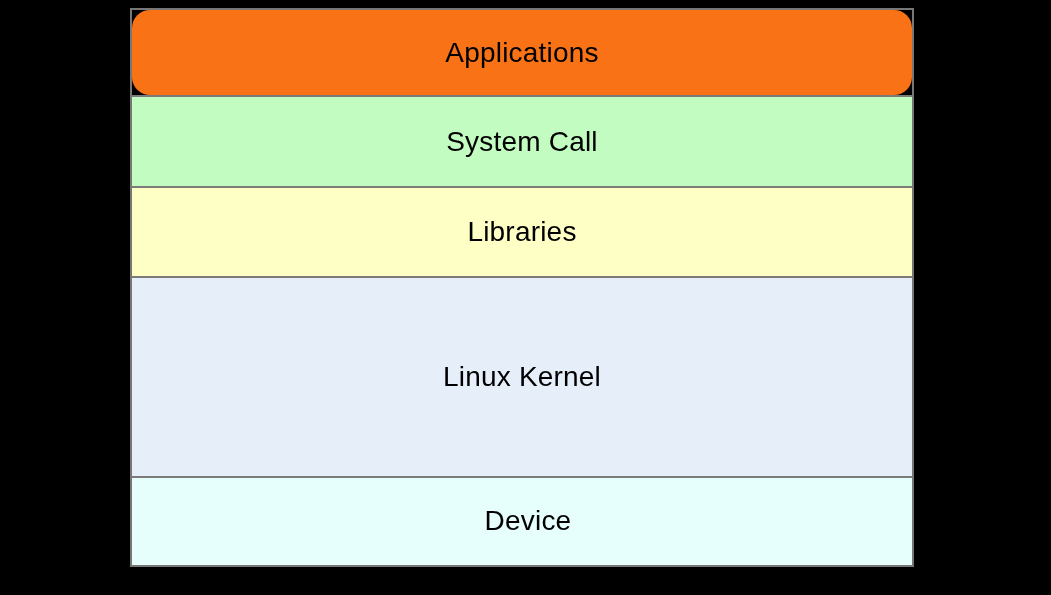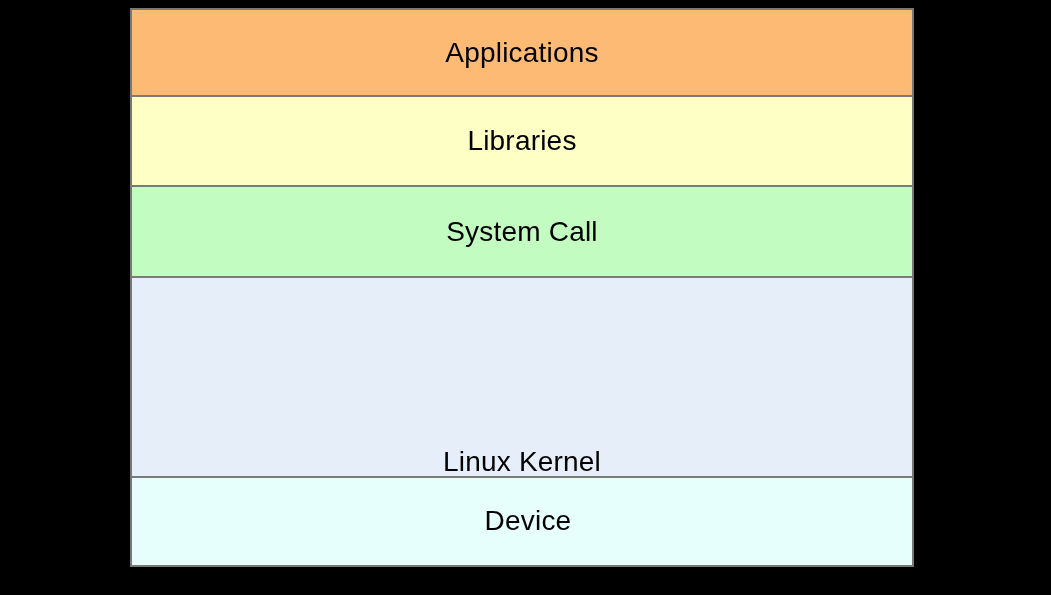--- a/index.html
+++ b/index.html
@@ -38,43 +38,43 @@
     color: #000000;
     letter-spacing: 0.2px;
   }
   .layer + .layer {
     border-top: 2px solid #7b7b7b;
   }
   
   .layer-applications { flex: 87 0 0; }
   .layer-libraries    { flex: 90 0 0; }
   .layer-system-call  { flex: 91 0 0; }
-  .layer-linux-kernel { flex: 202 0 0; align-items: flex-end; }
+  .layer-linux-kernel { flex: 202 0 0; }
   .layer-device       { flex: 89 0 0; }
   .layer-label {
     display: inline-block;
     line-height: 1;
   }
 </style>
 </head>
 <body>
 
 <div class="stage">
   <div class="diagram">
 
-    <div class="layer layer-applications" style="background-color: #fdba74;">
+    <div class="layer layer-applications" style="background-color: #f97316; border-radius: 18px;">
       <span class="layer-label">Applications</span>
+    </div>
+
+    <div class="layer layer-system-call" style="background-color: rgb(194, 252, 192);">
+      <span class="layer-label">System Call</span>
     </div>
 
     <div class="layer layer-libraries" style="background-color: rgb(253, 255, 197);">
       <span class="layer-label">Libraries</span>
-    </div>
-
-    <div class="layer layer-system-call" style="background-color: rgb(194, 252, 192);">
-      <span class="layer-label">System Call</span>
     </div>
 
     <div class="layer layer-linux-kernel" style="background-color: rgb(230, 238, 250);">
       <span class="layer-label">Linux Kernel</span>
     </div>
 
     <div class="layer layer-device" style="background-color: rgb(230, 255, 252); padding-left: 12px;">
       <span class="layer-label">Device</span>
     </div>
 

